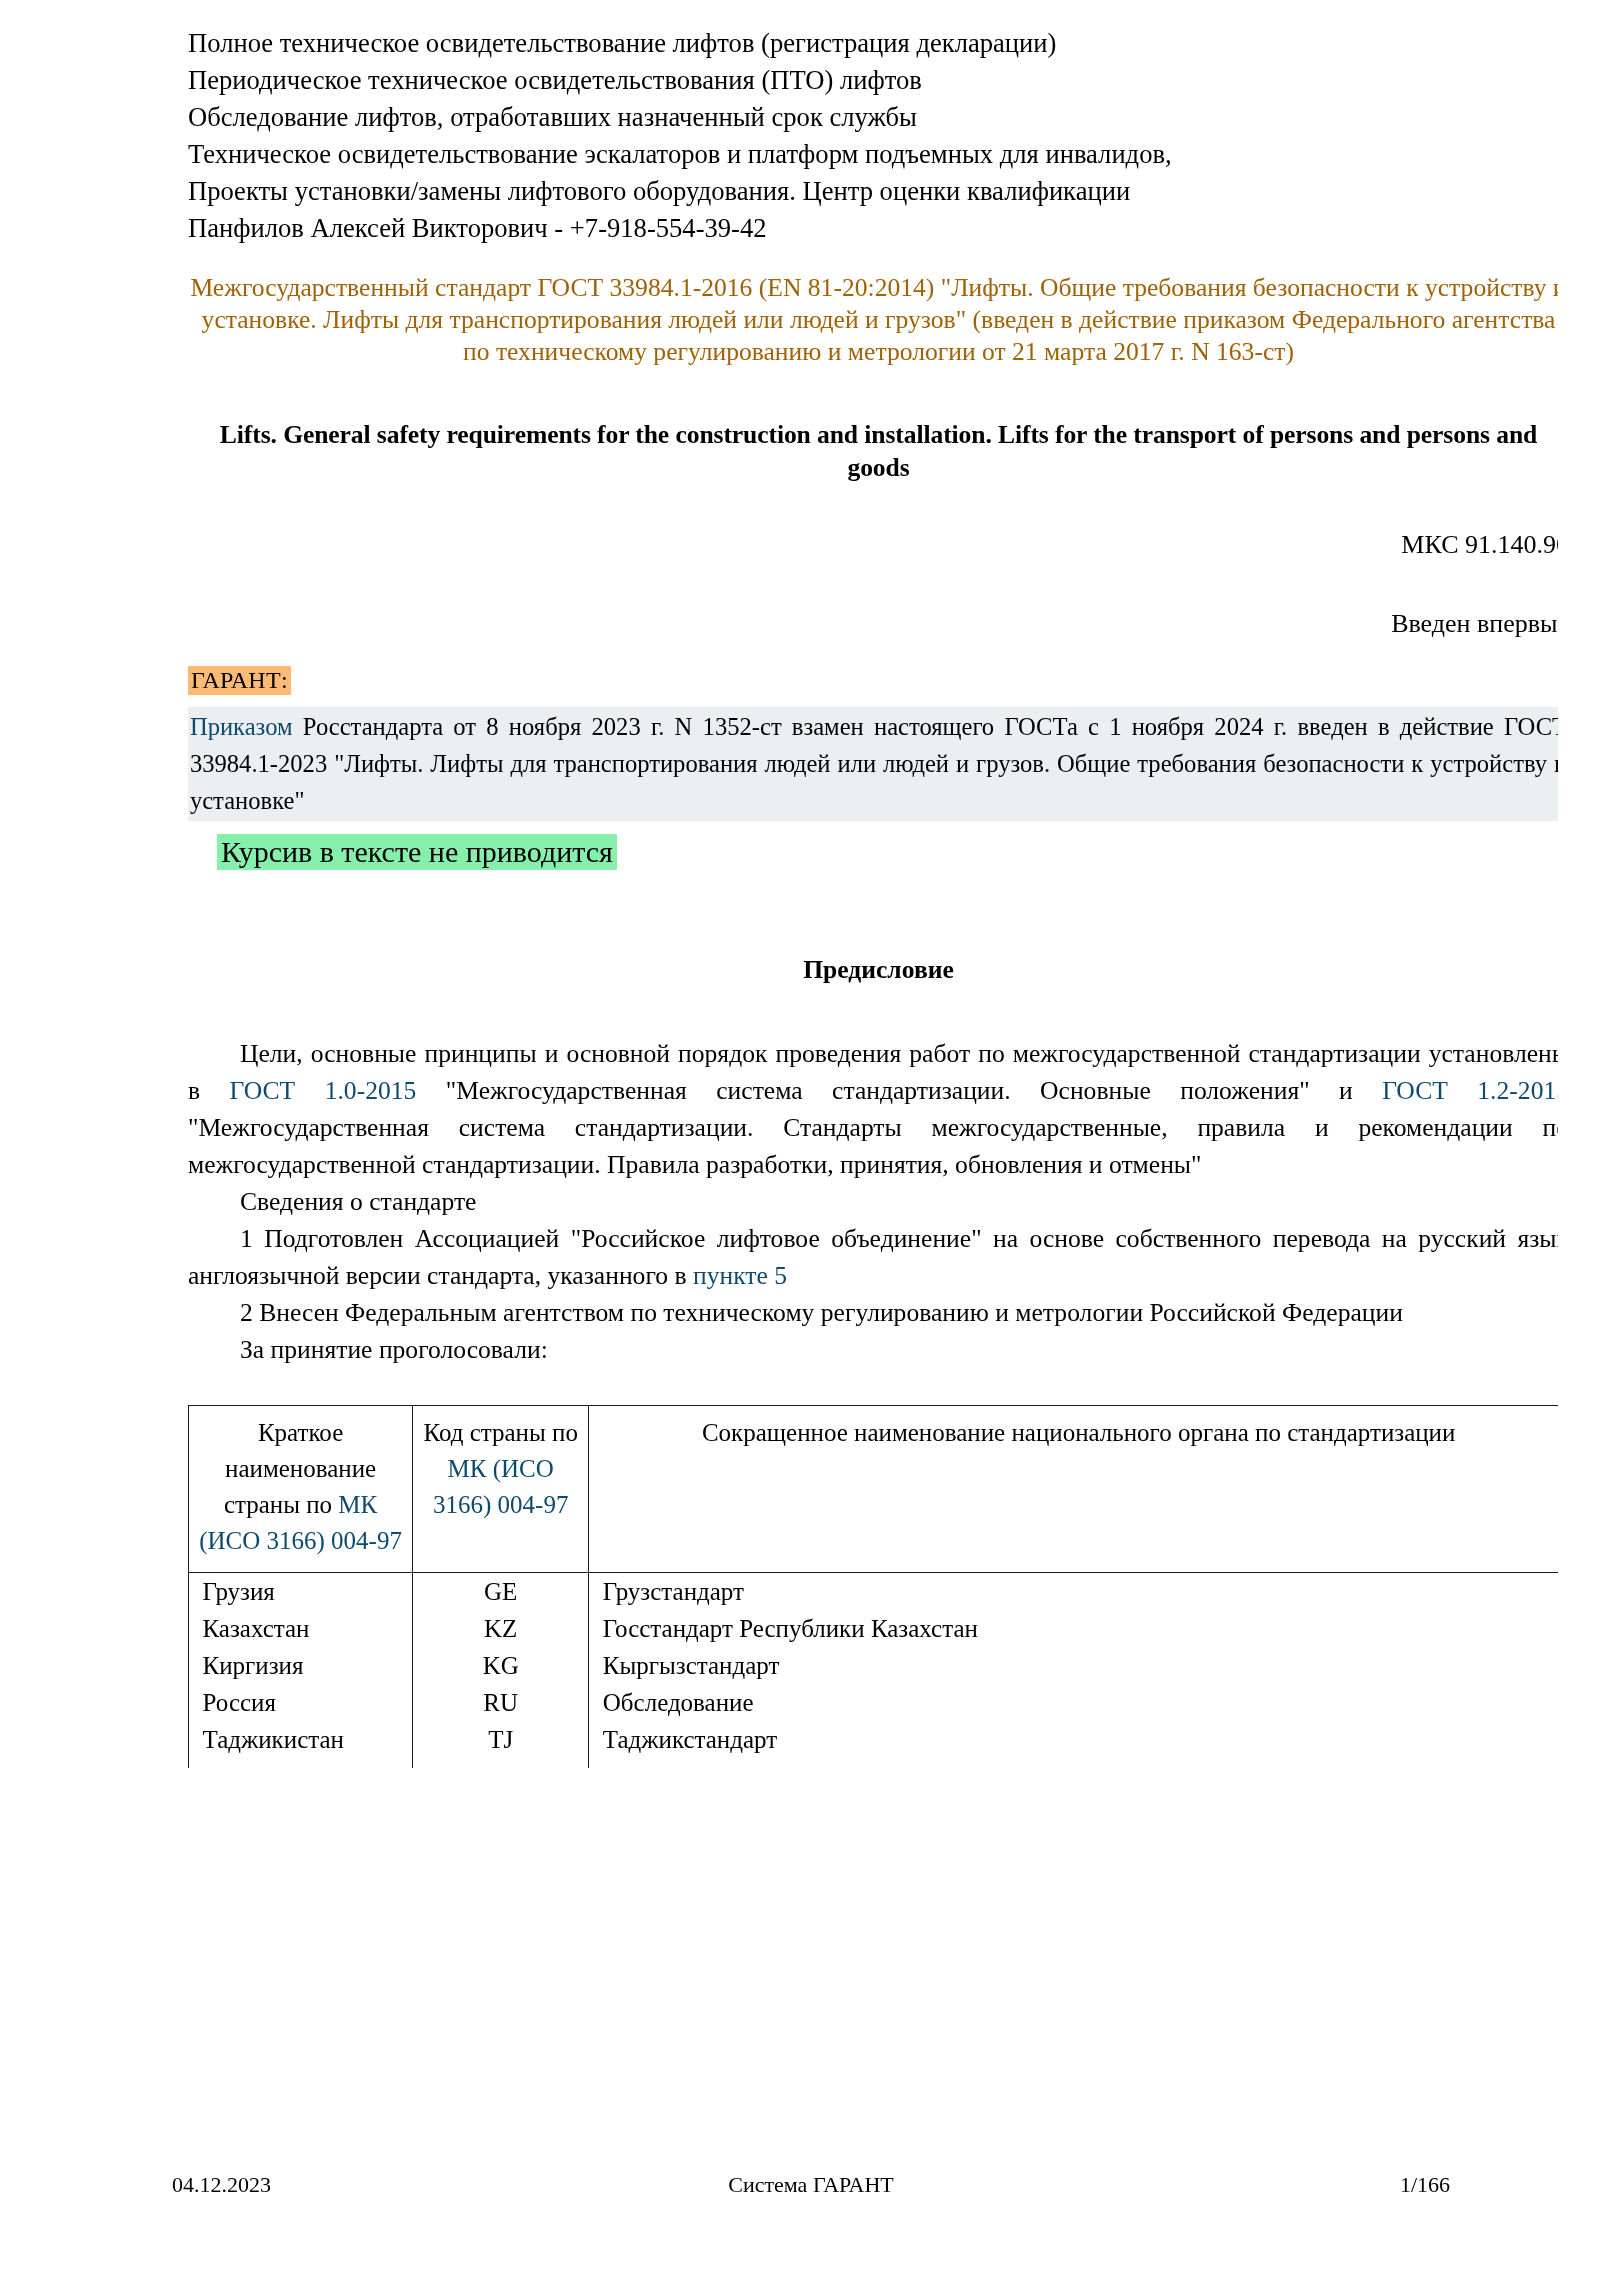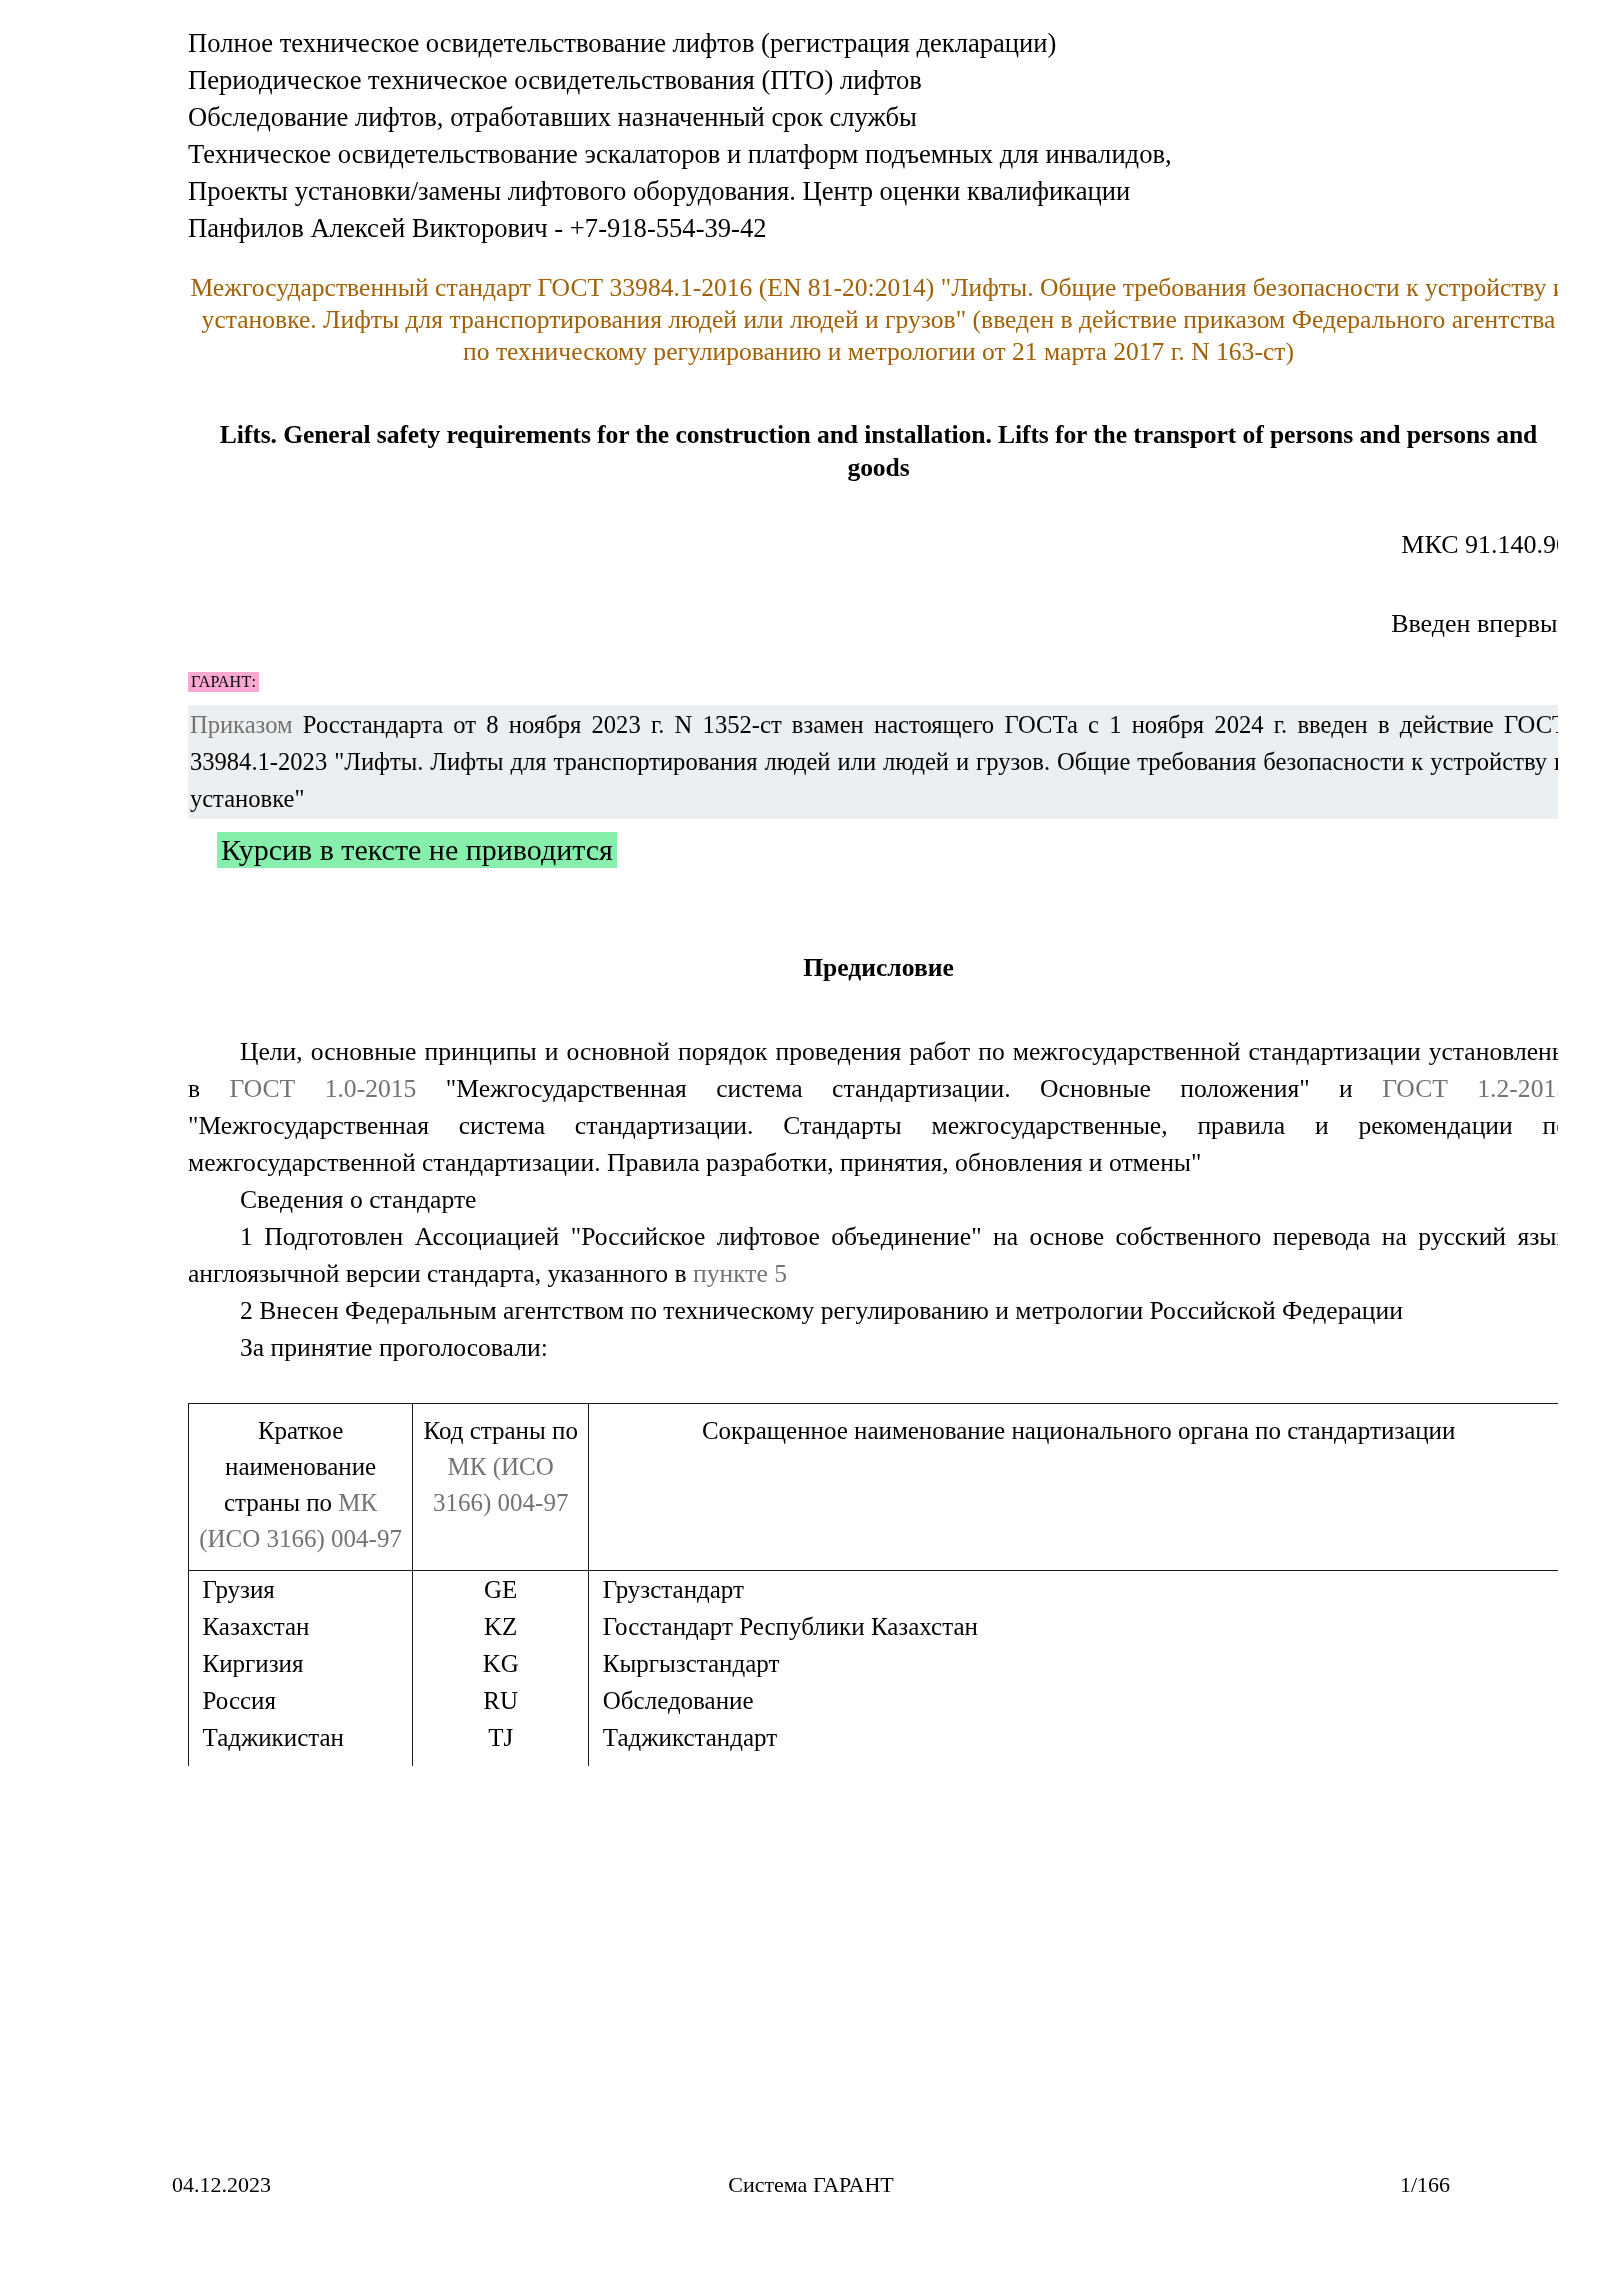--- a/index.html
+++ b/index.html
@@ -69,23 +69,23 @@
     line-height: 36px;
   }
 
   
   .garant-wrap {
     margin-top: 24px;
     font-size: 24px;
   }
   .garant-label {
     display: inline-block;
-    background: #f9a8d4;
+    background: #fdba74;
     padding: 1px 2.9px;
-    font-size: 16px;
+    font-size: 24px;
     letter-spacing: 0.3px;
     text-align: center;
   }
   .garant-body {
     margin-top: 11.6px;
     background: #eceff1;
     font-size: 24.6px;
     line-height: 37px;
     text-align: justify;
     text-align-last: left;
@@ -113,21 +113,21 @@
     font-size: 25.6px;
     line-height: 37px;
     text-align: justify;
   }
   .body-text p {
     margin: 0;
     text-align: justify;
     text-align-last: left;
   }
   .body-text p.indent { text-indent: 52px; }
-  .lnk { color: #737373; }
+  .lnk { color: #0c4a6e; }
 
   
   .vote-table {
     margin-top: 37px;
     border-collapse: collapse;
     width: 1381px;
     table-layout: fixed;
     font-size: 25px;
   }
   .vote-table td, .vote-table th {

